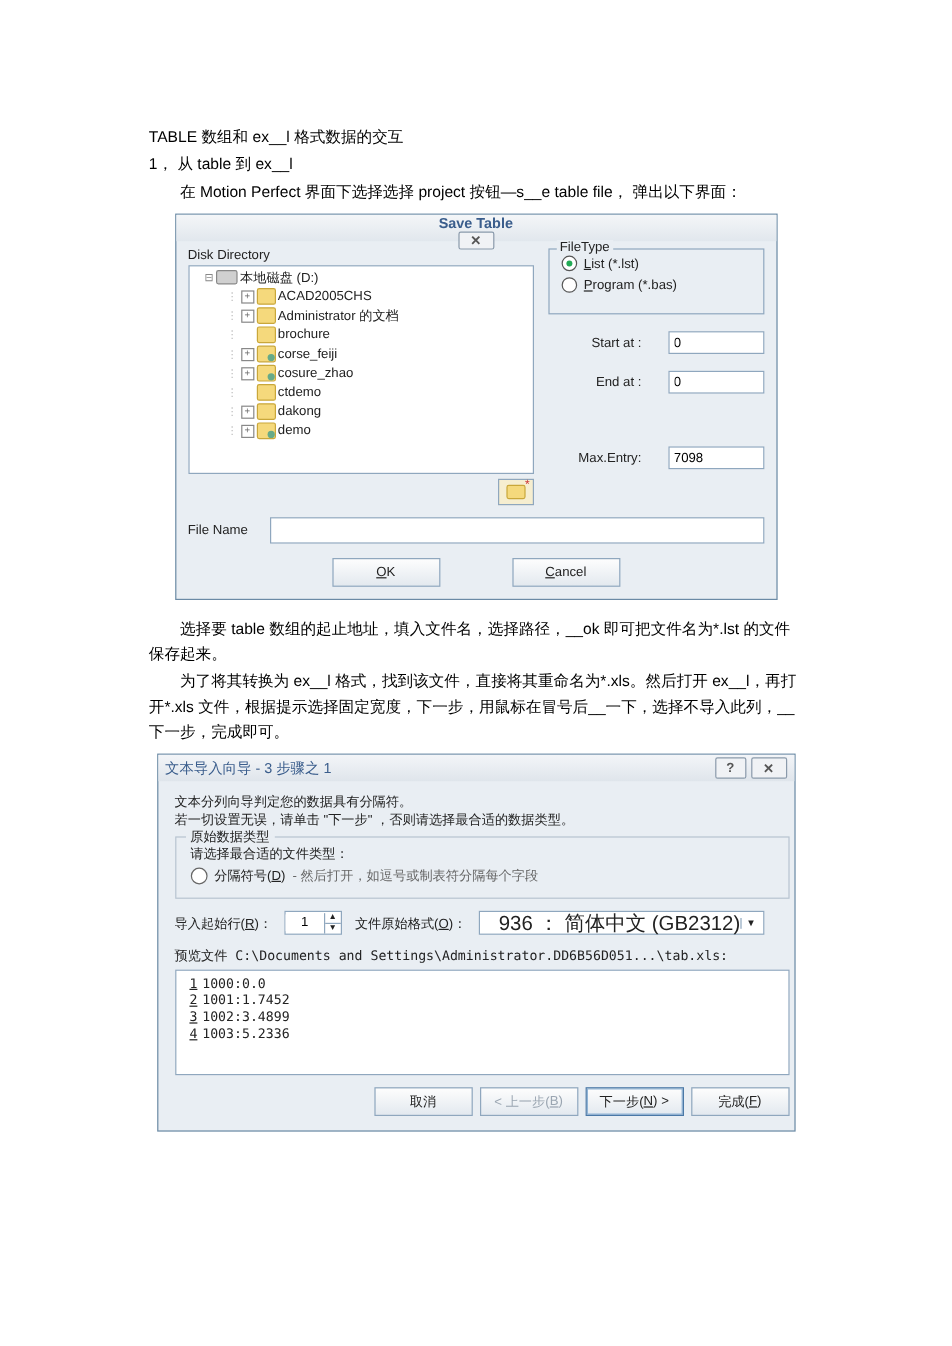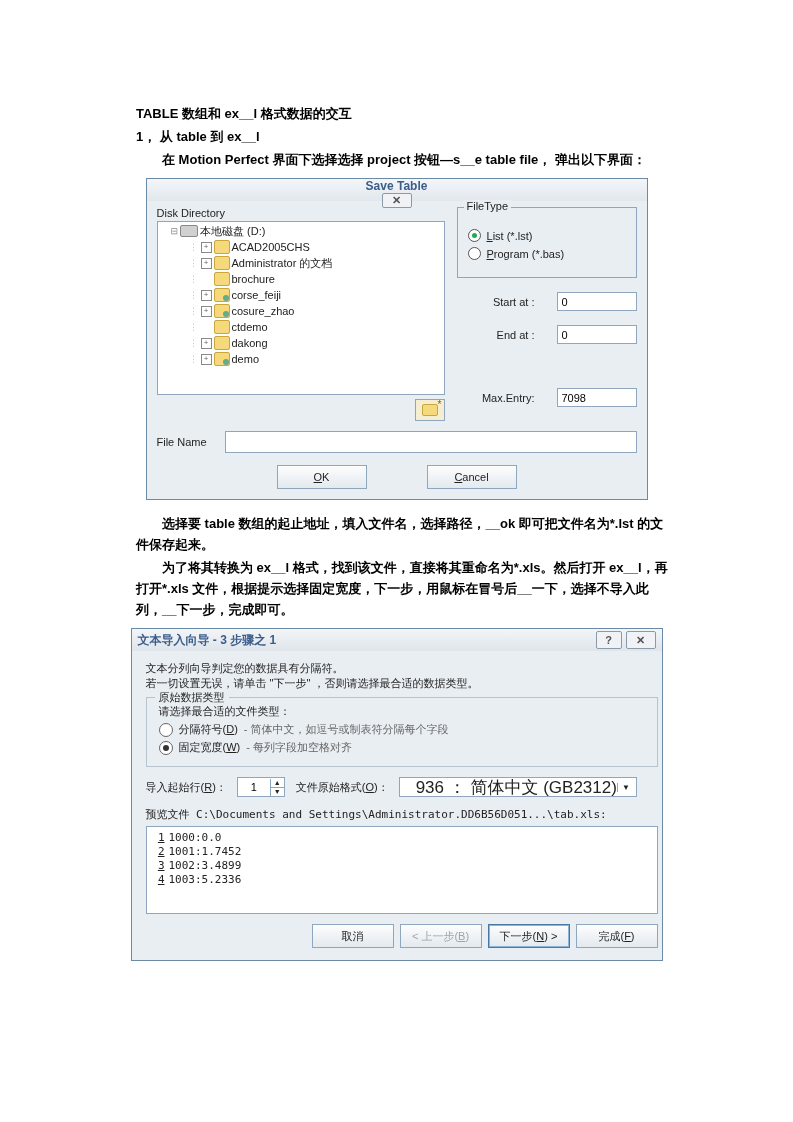--- a/index.html
+++ b/index.html
@@ -5,21 +5,21 @@
   body {
     font-family: "Microsoft YaHei", Arial, sans-serif;
     font-size: 13px;
     background: #fff;
     margin: 0;
     padding: 104px 124px 40px 124px;
     width: 793px;
     box-sizing: border-box;
     color: #000;
   }
-  .doc-text { line-height: 1.6; margin: 0 0 2px 12px; font-weight: bold; }
+  .doc-text { line-height: 1.6; margin: 0 0 2px 0; }
   .indent { text-indent: 2em; }
 
   
   .dialog1 {
     width: 500px;
     margin: 8px auto 14px auto;
     border: 1px solid #6b8aa5;
     background: #e9eef3;
     font-family: Arial, Tahoma, sans-serif;
     font-size: 11px;
@@ -52,21 +52,21 @@
   .tree .i2 { padding-left: 30px; }
   .tree .plus { width: 9px; height: 9px; border: 1px solid #888; display: inline-flex; align-items: center; justify-content: center; font-size: 8px; line-height: 1; color: #666; }
   .tree .fold { width: 14px; height: 12px; background: #f5d97c; border: 1px solid #c9a73a; border-radius: 2px; }
   .tree .fold-g { width: 14px; height: 12px; background: #f5d97c; border: 1px solid #c9a73a; border-radius: 2px; position: relative; }
   .tree .fold-g::after { content:""; position:absolute; right:0; bottom:0; width:6px; height:6px; border-radius:50%; background:#6a8; }
   .tree .drive { width: 16px; height: 10px; background: #d0d0d0; border: 1px solid #888; border-radius: 2px; }
 
   .right-col { width: 180px; }
   .filetype {
     border: 1px solid #8fa7be;
-    padding: 16px 10px 12px 10px;
+    padding: 0 10px 12px 10px;
     position: relative;
     margin-bottom: 10px;
   }
   .filetype .legend { position: absolute; top: -8px; left: 6px; background: #e9eef3; padding: 0 3px; font-size: 11px; }
   .radio-row { display: flex; align-items: center; gap: 6px; margin: 5px 0; }
   .radio { width: 11px; height: 11px; border: 1px solid #555; border-radius: 50%; display: inline-flex; align-items: center; justify-content: center; background:#fff; }
   .radio.checked::after { content:""; width: 5px; height: 5px; background: #2a5; border-radius: 50%; }
   .underline { text-decoration: underline; }
 
   .field-row { display: flex; align-items: center; justify-content: flex-end; gap: 22px; margin: 14px 0; }
@@ -101,21 +101,21 @@
     background: #e9eef3;
     font-family: "Microsoft YaHei", Tahoma, Arial, sans-serif;
     font-size: 11px;
     color: #222;
   }
   .d2-title {
     display: flex; align-items: center; justify-content: space-between;
     background: linear-gradient(#f3f5f8, #dfe5eb);
     height: 22px; padding: 0 6px;
   }
-  .d2-title .t { color: #3a5d8c; font-weight: bold; font-size: 12px; }
+  .d2-title .t { color: #3a5d8c; font-weight: normal; font-size: 12px; }
   .d2-title .r { display: flex; gap: 4px; }
   .help-btn {
     border: 1px solid #8a9aab; border-radius: 2px;
     width: 24px; height: 16px; display: inline-flex; align-items: center; justify-content: center;
     background: #f0f2f5; color: #555; font-weight: bold;
   }
   .d2-body { padding: 10px 4px 12px 14px; }
   .grp {
     border: 1px solid #b7c4d0; padding: 6px 12px 8px 12px; margin: 6px 0 10px 0; position: relative;
   }
@@ -280,26 +280,21 @@
   <div class="d2-body">
     <div>文本分列向导判定您的数据具有分隔符。</div>
     <div>若一切设置无误，请单击 "下一步" ，否则请选择最合适的数据类型。</div>
 
     <div class="grp">
       <span class="legend">原始数据类型</span>
       <div>请选择最合适的文件类型：</div>
       <div class="optline">
         <span class="radio2"></span>
         <span>分隔符号(<span class="underline">D</span>)</span>
-        <span class="dash">- 简体中文，如逗号或制表符分隔每个字段</span>
-      </div>
-      <div class="optline">
-        <span class="radio2 checked"></span>
-        <span>固定宽度(<span class="underline">W</span>)</span>
-        <span class="dash">- 每列字段加空格对齐</span>
+        <span class="dash">- 然后打开，如逗号或制表符分隔每个字段</span>
       </div>
     </div>
 
     <div class="importrow">
       <span>导入起始行(<span class="underline">R</span>)：</span>
       <span class="spinner">
         <input value="1" style="">
         <span class="arrows">
             <span>▲</span>
             <span>▼</span>

